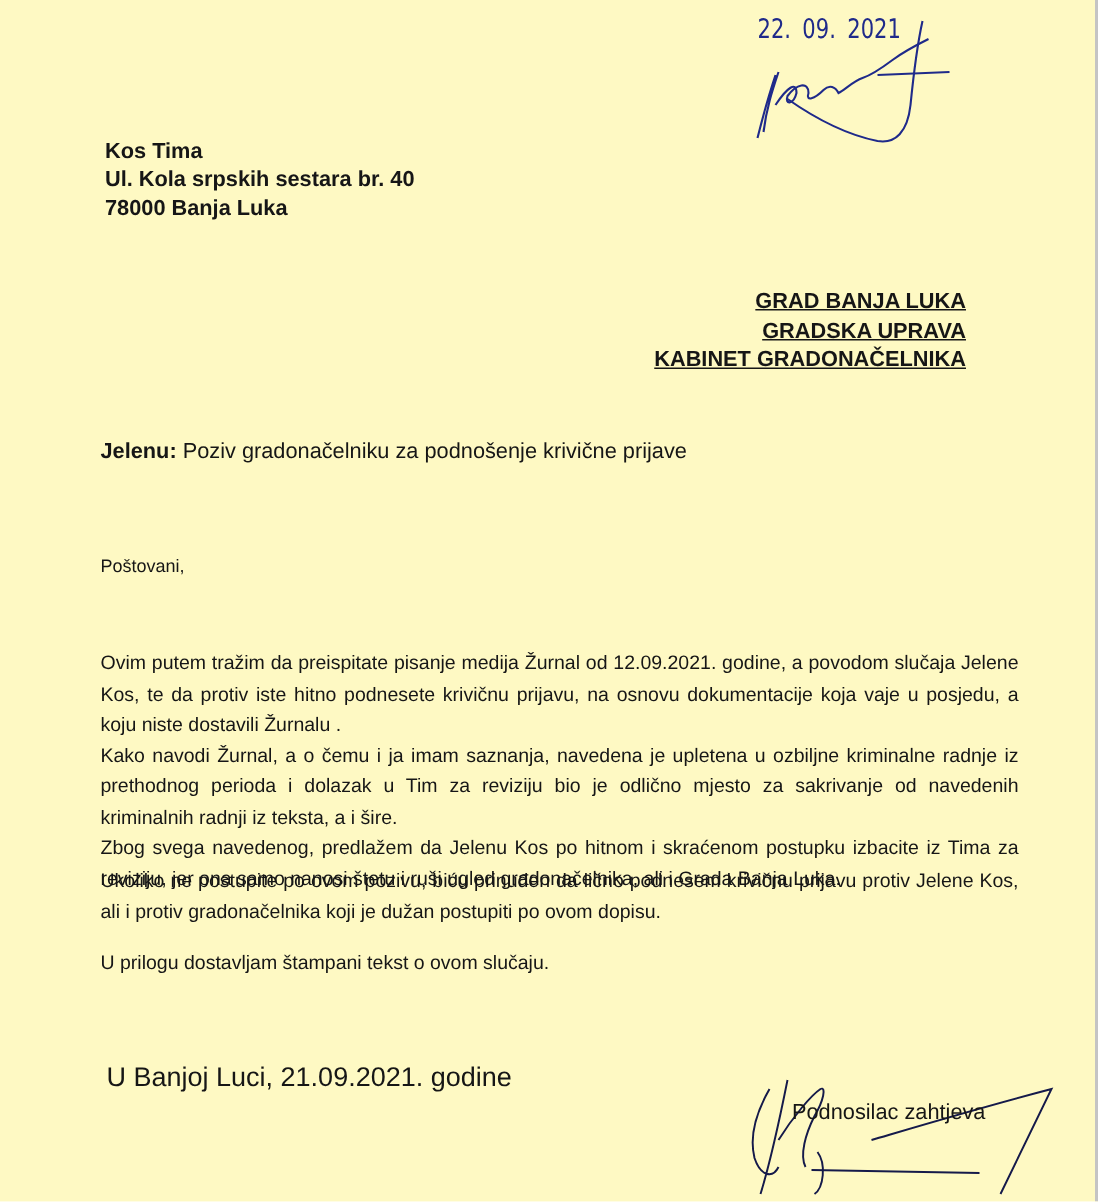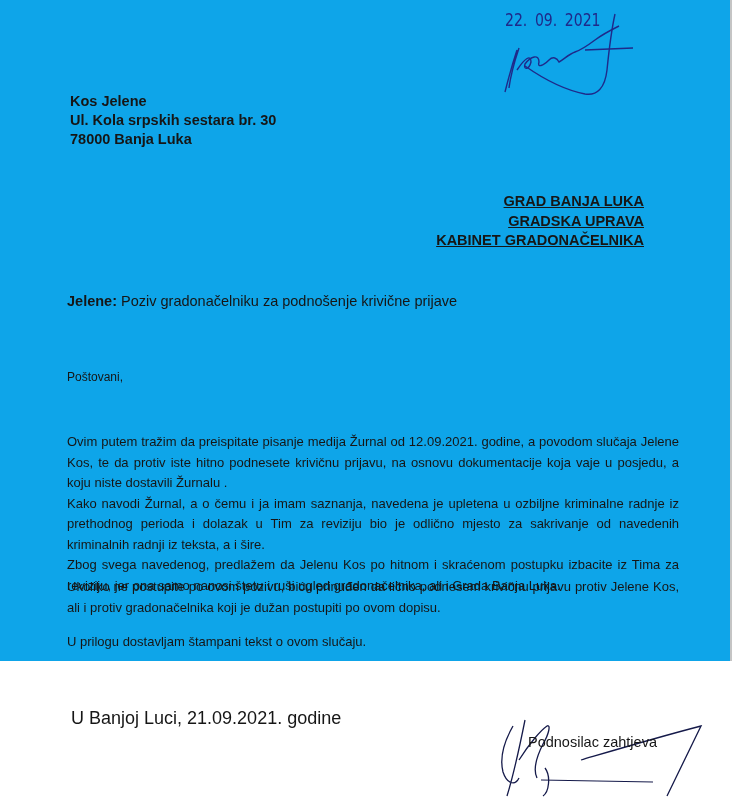--- a/index.html
+++ b/index.html
@@ -12,22 +12,22 @@
     height: 801px;
     position: relative;
     overflow: hidden;
     font-family: "Liberation Sans", "DejaVu Sans", sans-serif;
     color: #161616;
   }
   .page {
     position: absolute;
     left: 0; top: 0;
     width: 730px;
-    height: 661px;
-    background: #0ea5e9;
+    height: 801px;
+    background: #fef9c3;
     border-right: 2px solid #c4c4c4;
   }
   .stamp-date {
     position: absolute;
     left: 505px;
     top: 9px;
     font-family: "DejaVu Sans", sans-serif;
     font-size: 18px;
     color: #1f2a8a;
     letter-spacing: 0px;
@@ -116,32 +116,32 @@
 
   <div class="stamp-date">22. 09. 2021</div>
   <svg class="sig-top" viewBox="0 0 140 95">
     <path d="M10 82 C14 66 18 52 22 40 M24 38 C20 50 16 62 14 78" fill="none" stroke="#1f2a8a" stroke-width="1.4"></path>
     <path d="M22 60 C30 48 36 44 36 52 C34 60 28 60 30 54 C36 46 44 44 44 52 C42 58 48 56 54 50 C58 46 62 48 64 52 C68 50 74 44 80 42 C86 40 92 36 100 30 C108 24 116 20 124 16" fill="none" stroke="#1f2a8a" stroke-width="1.4"></path>
     <path d="M30 56 C50 70 70 80 90 84 C102 86 110 78 112 60 C114 40 116 22 120 4" fill="none" stroke="#1f2a8a" stroke-width="1.4"></path>
     <path d="M90 40 L138 38" fill="none" stroke="#1f2a8a" stroke-width="1.3"></path>
   </svg>
 
   <div class="sender">
-    <div>Kos Jelene</div>
-    <div>Ul. Kola srpskih sestara br. 30</div>
+    <div>Kos Tima</div>
+    <div>Ul. Kola srpskih sestara br. 40</div>
     <div>78000 Banja Luka</div>
   </div>
 
   <div class="recipient">
     <div>GRAD BANJA LUKA</div>
     <div>GRADSKA UPRAVA</div>
     <div>KABINET GRADONAČELNIKA</div>
   </div>
 
-  <div class="subject"><b>Jelene:</b><span> Poziv gradonačelniku za podnošenje krivične prijave</span></div>
+  <div class="subject"><b>Jelenu:</b><span> Poziv gradonačelniku za podnošenje krivične prijave</span></div>
 
   <div class="greeting">Poštovani,</div>
 
   <div class="body-block b1">
     <p class="justify">Ovim putem tražim da preispitate pisanje medija Žurnal od 12.09.2021. godine, a povodom slučaja Jelene Kos, te da protiv iste hitno podnesete krivičnu prijavu, na osnovu dokumentacije koja vaje u posjedu, a koju niste dostavili Žurnalu .</p>
     <p class="justify">Kako navodi Žurnal, a o čemu i ja imam saznanja, navedena je upletena u ozbiljne kriminalne radnje iz prethodnog perioda i dolazak u Tim za reviziju bio je odlično mjesto za sakrivanje od navedenih kriminalnih radnji iz teksta, a i šire.</p>
     <p class="justify">Zbog svega navedenog, predlažem da Jelenu Kos po hitnom i skraćenom postupku izbacite iz Tima za reviziju, jer ona samo nanosi štetu i ruši ugled gradonačelnika, ali i Grada Banja Luka.</p>
   </div>
 
   <div class="body-block b3">

